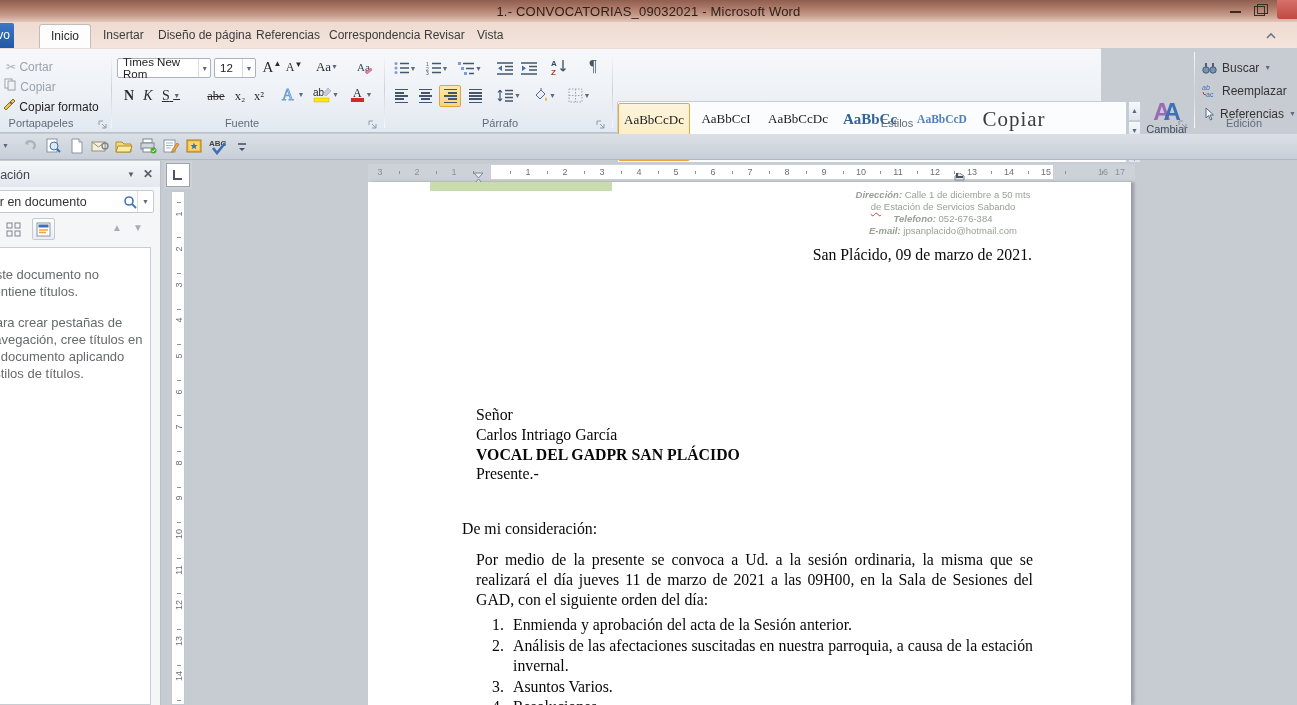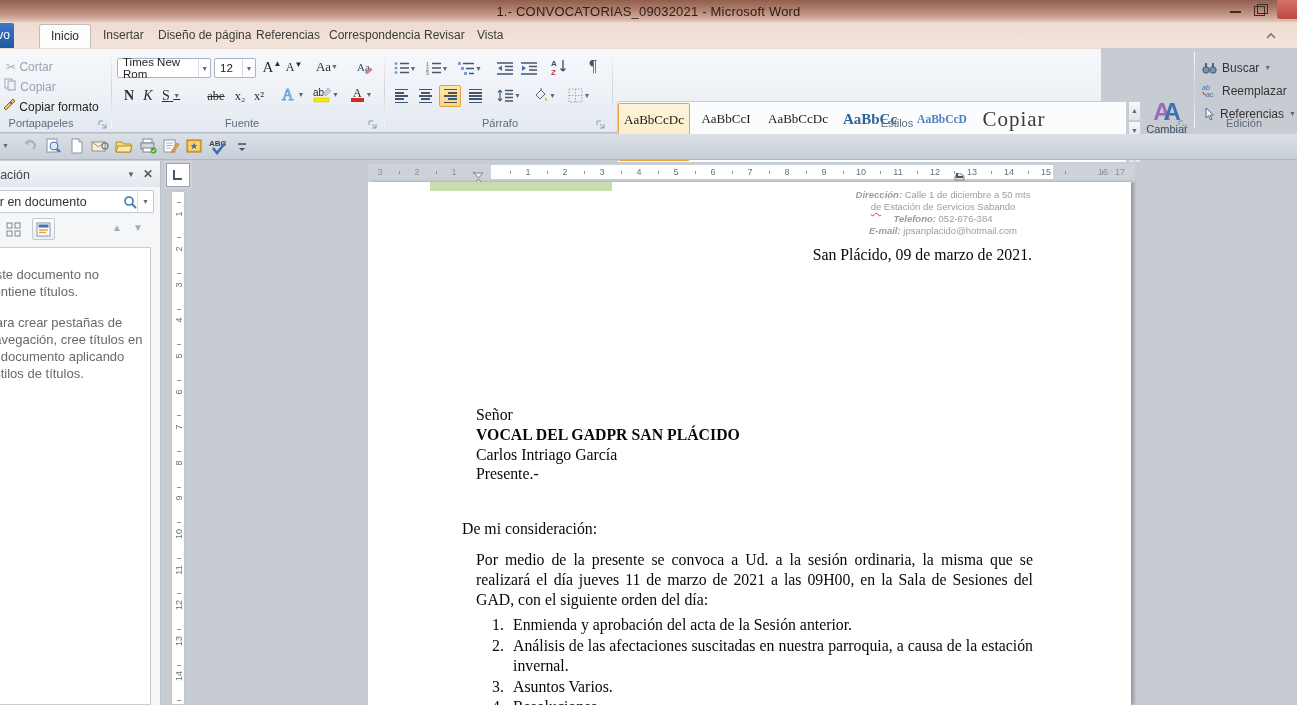--- a/index.html
+++ b/index.html
@@ -643,22 +643,22 @@
     <div><b>Telefono:</b><span class="plain">  052-676-384</span></div>
     <div><b>E-mail:</b><span class="plain"> jpsanplacido@hotmail.com</span></div>
   </div>
 
   <div id="dateblock" class="abs doc">
     <div>San Plácido, 09 de marzo de 2021.</div>
   </div>
 
   <div id="recipient" class="abs doc">
     <div>Señor</div>
+    <div>Carlos Intriago García</div>
     <div style="font-weight:bold">VOCAL DEL GADPR SAN PLÁCIDO</div>
-    <div>Carlos Intriago García</div>
     <div>Presente.-</div>
   </div>
 
   <div id="salutation" class="abs doc">De mi consideración:</div>
 
   <div id="bodypara" class="abs doc">Por medio de la presente se convoca a Ud. a la sesión ordinaria, la misma que se realizará el día jueves 11 de marzo de 2021 a las 09H00, en la Sala de Sesiones del GAD, con el siguiente orden del día:</div>
 
   <div id="agenda" class="abs doc">
     <div class="aitem"><span class="num">1.</span><span>Enmienda y aprobación del acta de la Sesión anterior.</span></div>
     <div class="aitem"><span class="num">2.</span><span>Análisis de las afectaciones suscitadas en nuestra parroquia, a causa de la estación invernal.</span></div>

